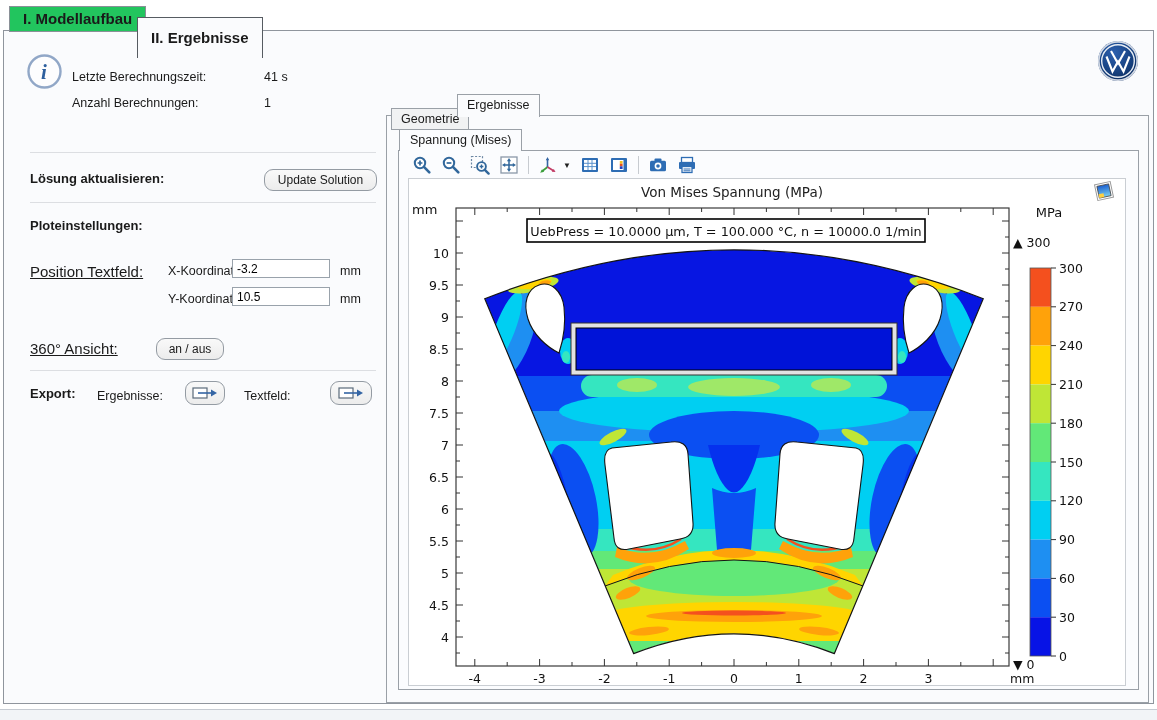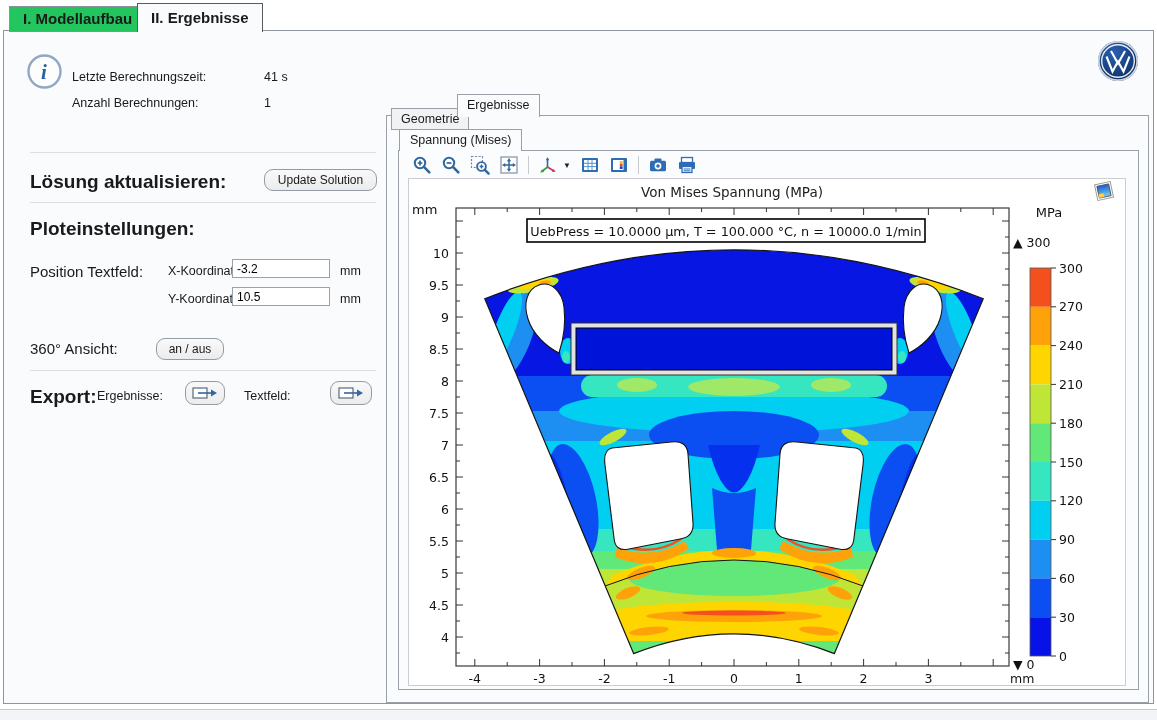--- a/index.html
+++ b/index.html
@@ -4,25 +4,25 @@
 <style>
   html,body{margin:0;padding:0}
   body{position:relative;width:1157px;height:720px;background:#fff;
        font-family:"Liberation Sans",sans-serif;color:#1a1a1a;overflow:hidden}
   .abs{position:absolute}
   
   #content-panel{left:3px;top:30px;width:1149px;height:672px;border:1px solid #8f959d;background:#fafbfd}
   #bottom-strip{left:0;top:709px;width:1157px;height:11px;background:#f2f4f7;border-top:1px solid #c6cbd2}
   .main-tab{font-size:15px;font-weight:bold;white-space:nowrap;cursor:default}
   #tab-model{left:9px;top:6px;height:24px;line-height:24px;padding:0 13px;background:#22c55e;border:1px solid #8a9097;z-index:2}
-  #tab-results{left:137px;top:3px;height:28px;line-height:27px;padding:0 13px;background:#fafbfd;border:1px solid #565b61;border-bottom:none;z-index:3}
+  #tab-results{left:137px;top:17px;height:28px;line-height:27px;padding:6px 13px;background:#fafbfd;border:1px solid #565b61;border-bottom:none;z-index:3}
   
   .lbl{font-size:12.5px;white-space:nowrap}
-  .h1{font-size:19px;font-weight:bold;white-space:nowrap}
-  .ulbl{font-size:15px;white-space:nowrap}
+  .h1{font-size:13px;font-weight:bold;white-space:nowrap}
+  .ulbl{font-size:15px;text-decoration:underline;white-space:nowrap}
   .divider{left:30px;width:346px;height:1px;background:#dcdee2}
   #info-icon{left:26px;top:53px}
   #stat1-label{left:72px;top:70px}#stat1-value{left:264px;top:70px}
   #stat2-label{left:72px;top:96px}#stat2-value{left:264px;top:96px}
   #div1{top:152px}#div2{top:202px}#div3{top:370px}
   #solution-label{left:30px;top:171px}
   #solution-btn{left:264px;top:169px;width:113px;height:22px}
   #plotset-heading{left:30px;top:218px}
   #position-label{left:30px;top:263px}
   #x-label{left:168px;top:264px}#x-input{left:232px;top:259px;width:88px}#x-unit{left:340px;top:264px}

